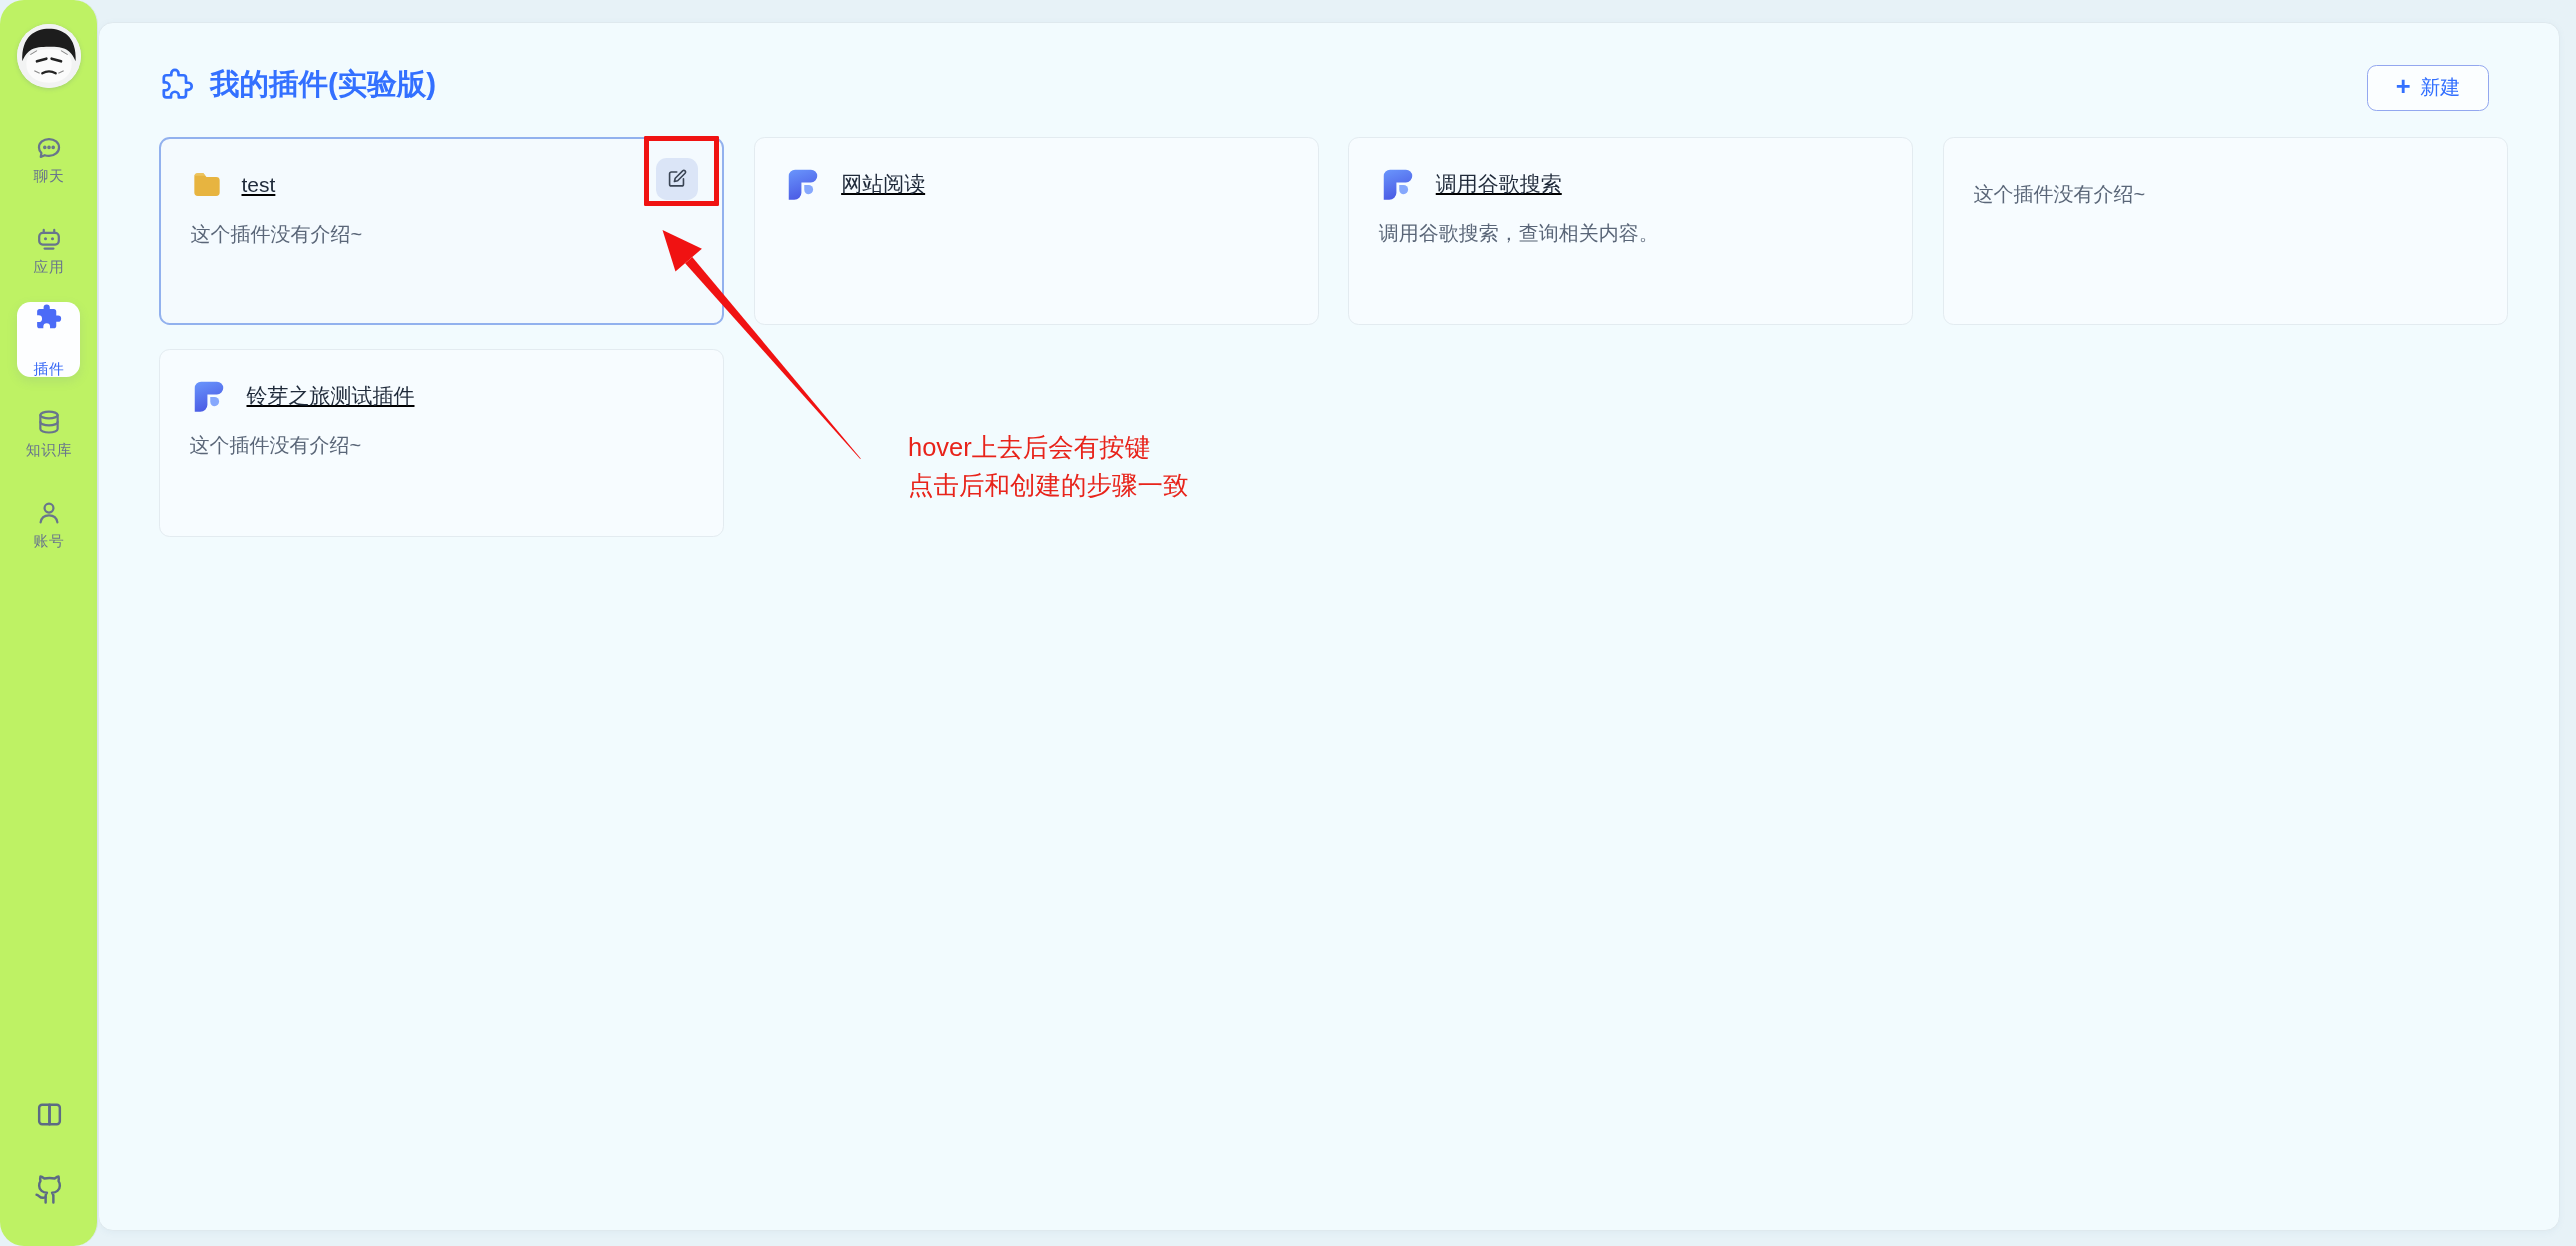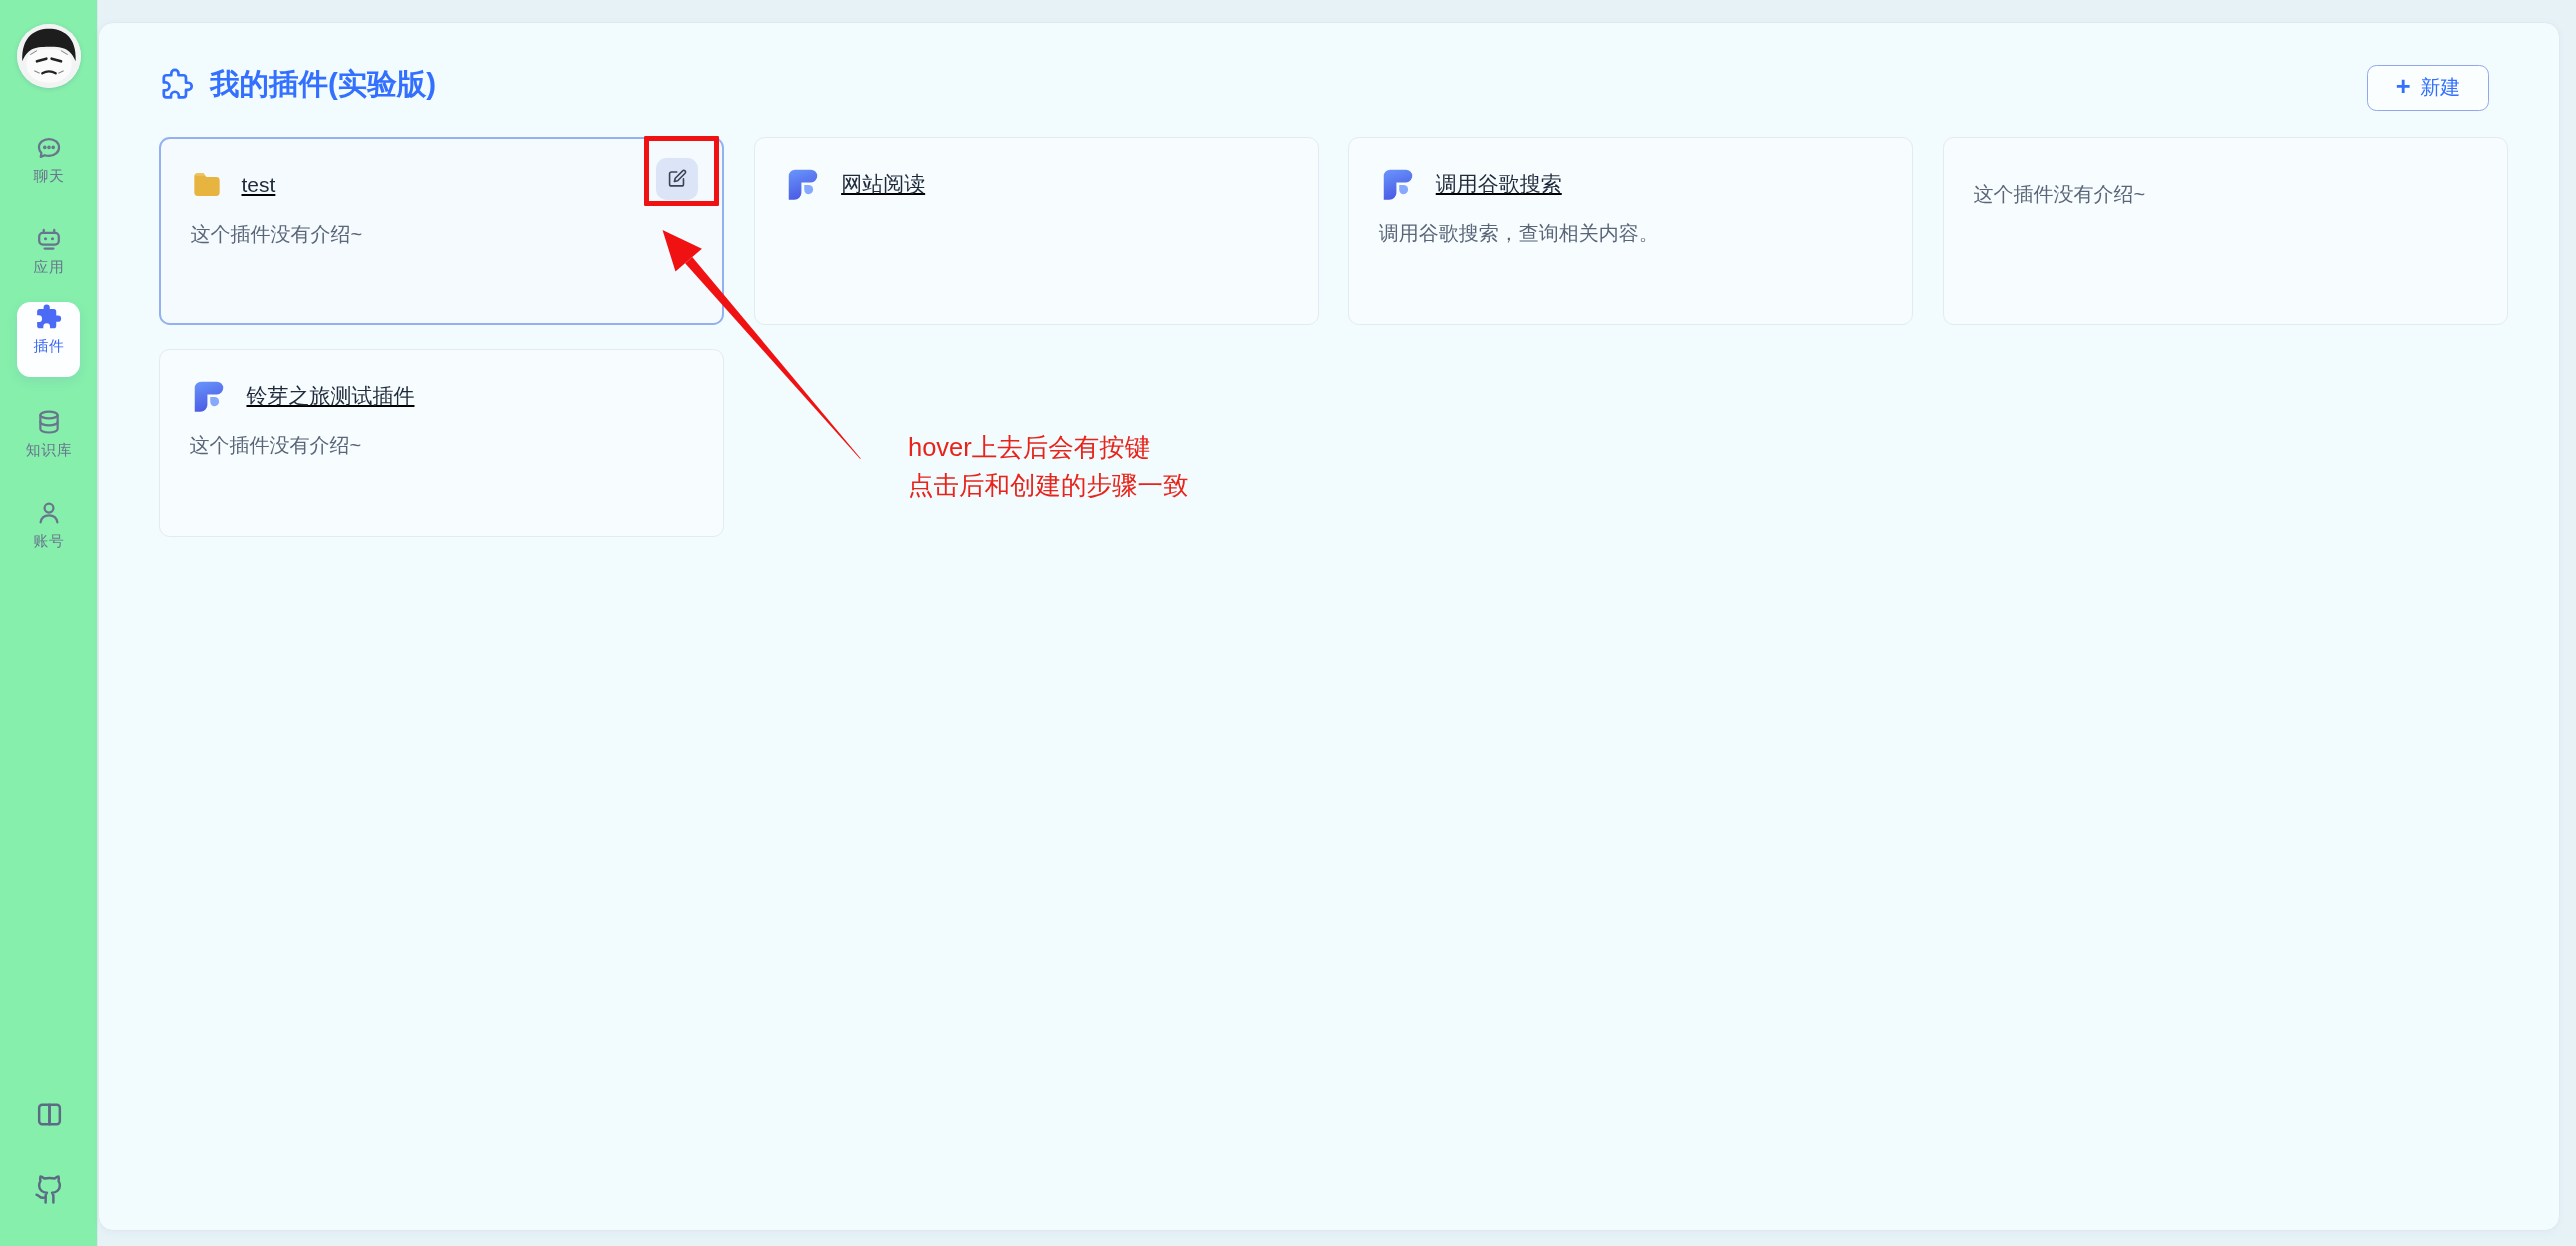--- a/index.html
+++ b/index.html
@@ -6,41 +6,42 @@
   html,body { width:2576px; height:1246px; }
   body {
     position:relative;
     background:#e7f2f7;
     font-family:"Liberation Sans", sans-serif;
     overflow:hidden;
   }
   
   .sidebar {
     position:absolute; left:0; top:0; width:98px; height:100%;
-    background:#86efac;
+    background:#bef264;
     border-right:1.3px solid #dbe7ee;
+    border-radius:24px;
   }
   .avatar {
     position:absolute; left:17px; top:24px; width:64px; height:64px;
     border-radius:50%; overflow:hidden; background:#f4f5f5;
     box-shadow:0 1.3px 4px rgba(90,120,150,.25);
     cursor:pointer;
   }
   .nav-item {
     position:absolute; left:0; width:98px;
     display:flex; flex-direction:column; align-items:center; gap:6px;
     color:#68758c; cursor:pointer;
   }
   .nav-item .nicon { width:28px; height:28px; display:block; }
   .nav-item .nlabel { font-size:14.8px; line-height:16px; letter-spacing:0.7px; }
   .nav-item.active {
     left:17.4px; width:63px; height:75px;
     background:#fdfeff; border-radius:13.4px;
     box-shadow:0 4px 10.7px rgba(90,120,180,.14);
-    justify-content:flex-start; gap:5.4px;
+    justify-content:space-between; gap:5.4px;
     color:#3365f5;
   }
   .nav-item.active .nicon { width:31px; height:31px; }
   .side-footer-icon {
     position:absolute; left:34px; width:31px; height:31px;
     color:#5c6b84; cursor:pointer;
   }
   
   .panel {
     position:absolute; left:98px; top:21.5px; right:16px; bottom:14.8px;

